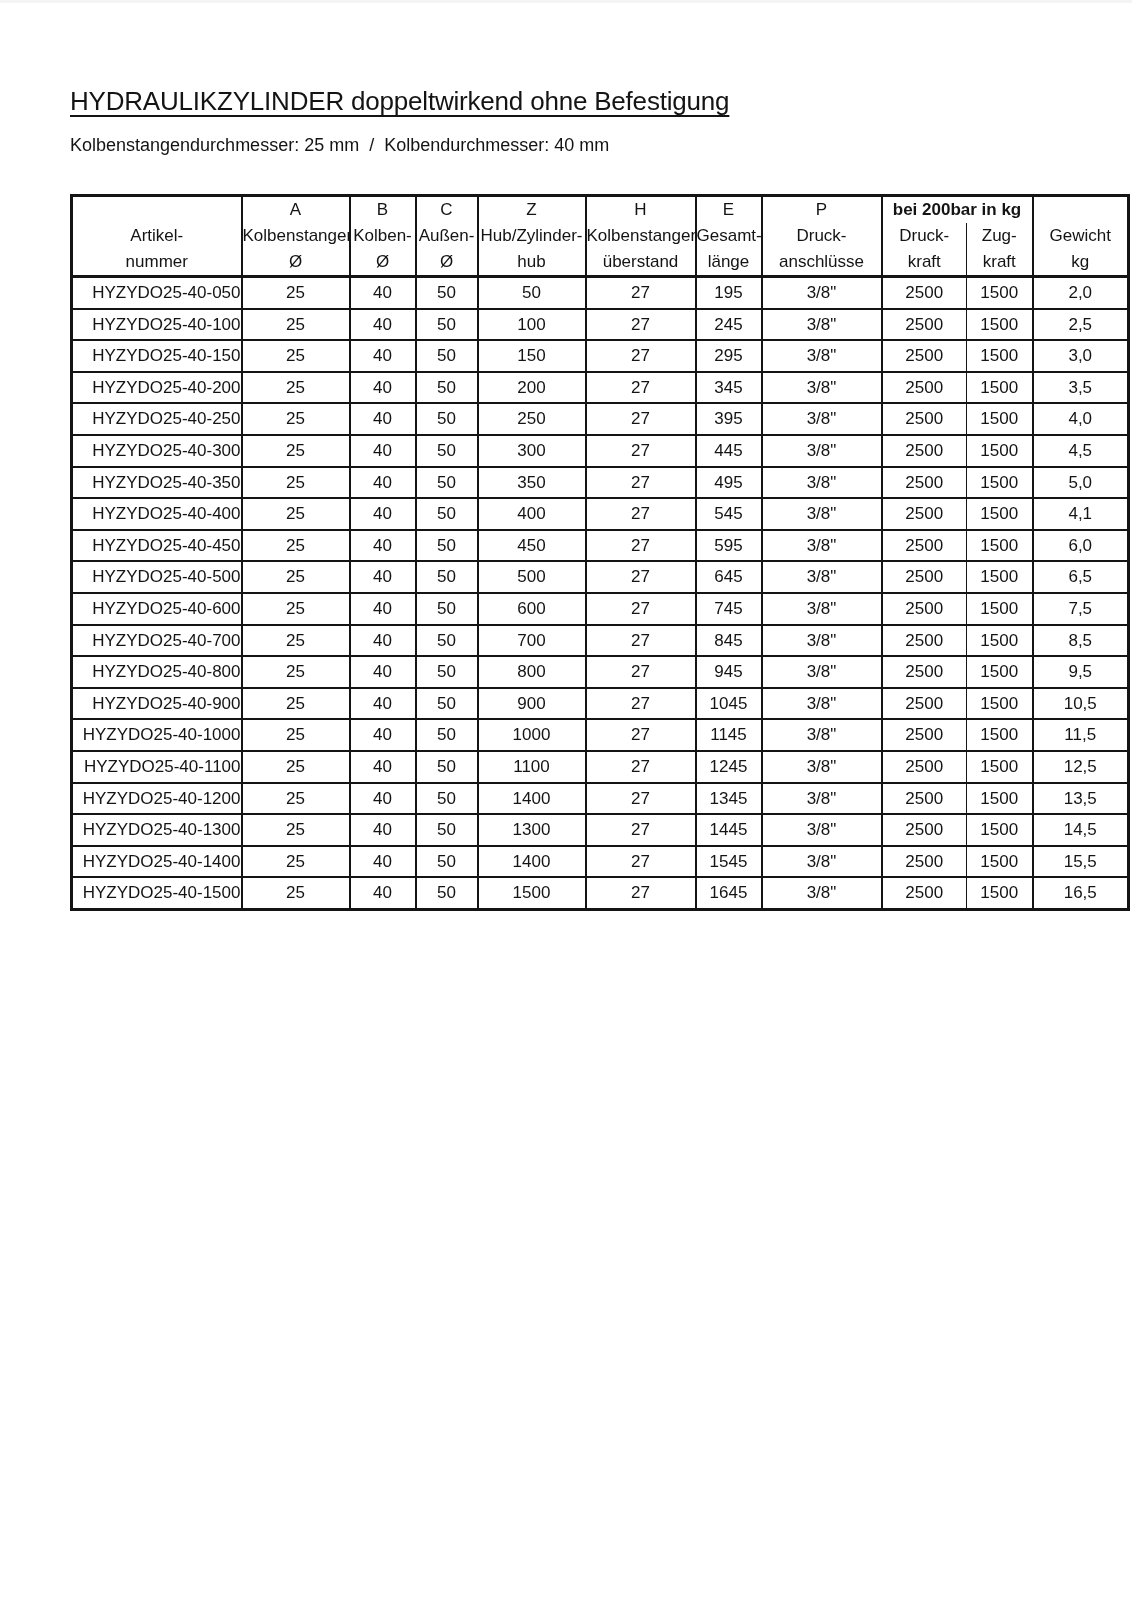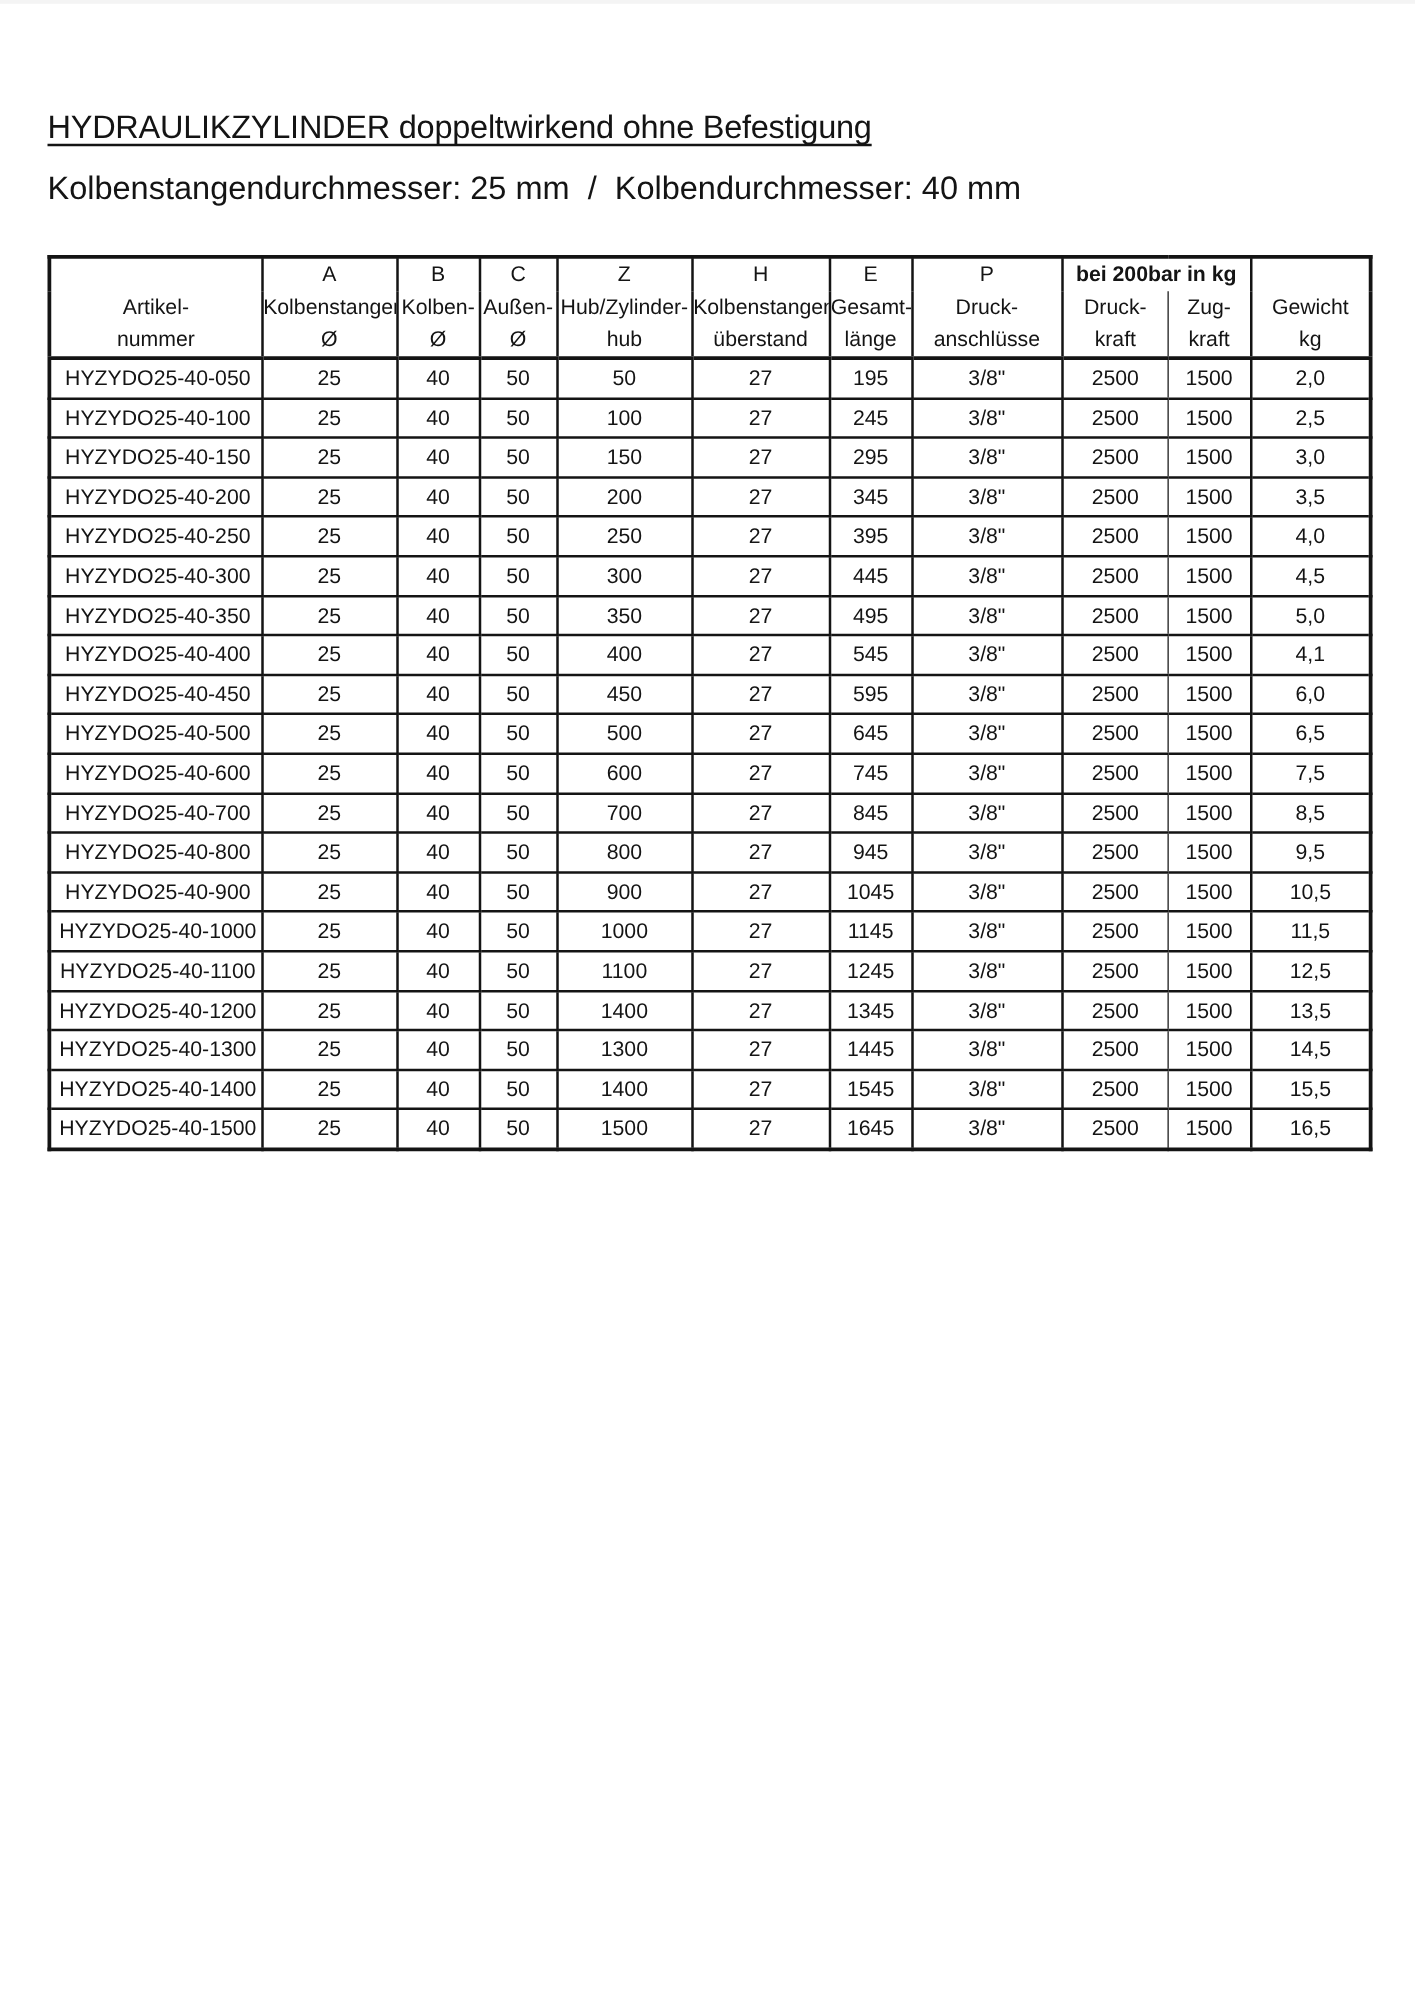--- a/index.html
+++ b/index.html
@@ -9,33 +9,33 @@
     color: #141414;
     font-family: "Liberation Sans", sans-serif;
     position: relative;
     overflow: hidden;
   }
   .scan-strip {
     position: absolute; top: 0; left: 0;
     width: 100%; height: 3px;
     background: #f4f4f4;
   }
-  .content { padding: 86px 0 0 38px; }
+  .content { padding: 86px 0 0 38px; margin-left: 32px; }
 
   .title {
     font-size: 26px;
     font-weight: normal;
     letter-spacing: -0.2px;
     margin: 0;
     text-decoration: underline;
     text-decoration-thickness: 2px;
     text-underline-offset: 5px;
   }
   .subtitle {
-    font-size: 26px;
+    font-size: 18px;
     margin: 18px 0 0 0;
     white-space: pre;
   }
   .note {
     font-size: 22px;
     margin: 16px 0 0 0;
   }
 
   table.spec {
     margin-top: 38px;
@@ -56,21 +56,21 @@
   .hl { display: block; height: 26px; line-height: 26px; }
   th.group {
     font-weight: bold;
     height: 26px; line-height: 26px;
     border-bottom: 0;
   }
   tr.subrow th { border-top: 0; }
   .thin-r { border-right-width: 1px; }
   .thin-l { border-left-width: 1px; }
   tbody td { height: 29.6px; line-height: 29.6px; }
-  tbody td.left { text-align: center; padding-left: 3px; }
+  tbody td.left { text-align: right; padding-left: 3px; }
 </style>
 </head>
 <body>
 
 <div class="scan-strip"></div>
 
 <div class="content">
 
   <h1 class="title">HYDRAULIKZYLINDER doppeltwirkend ohne Befestigung</h1>
   <p class="subtitle">Kolbenstangendurchmesser: 25 mm  /  Kolbendurchmesser: 40 mm</p>

